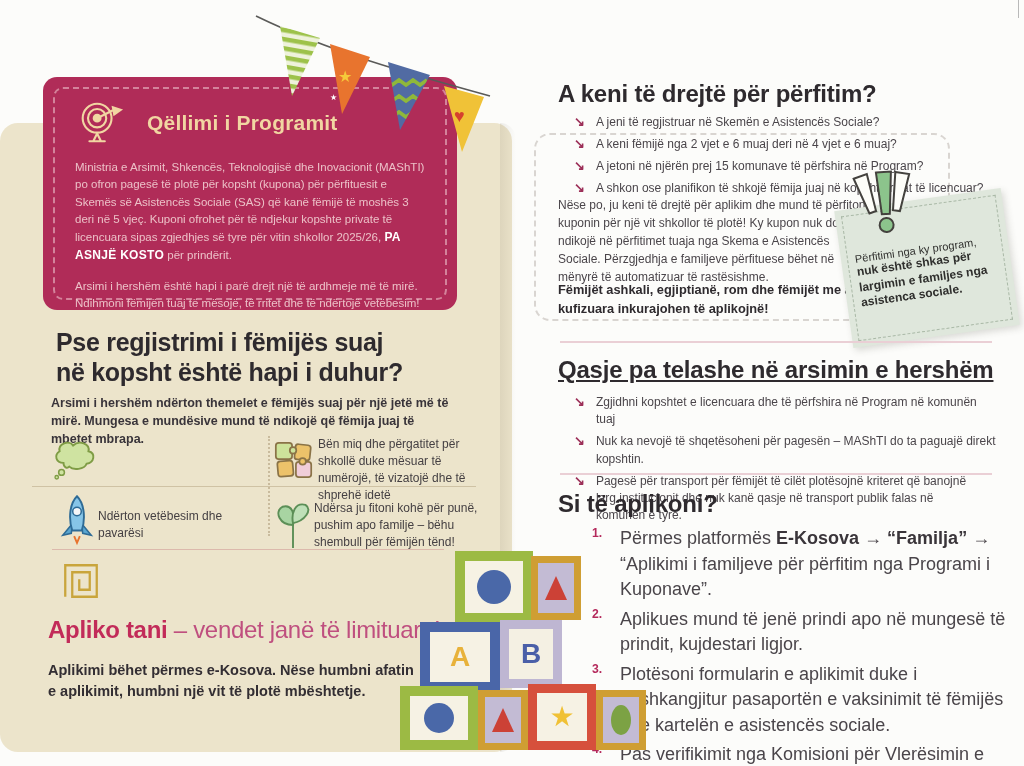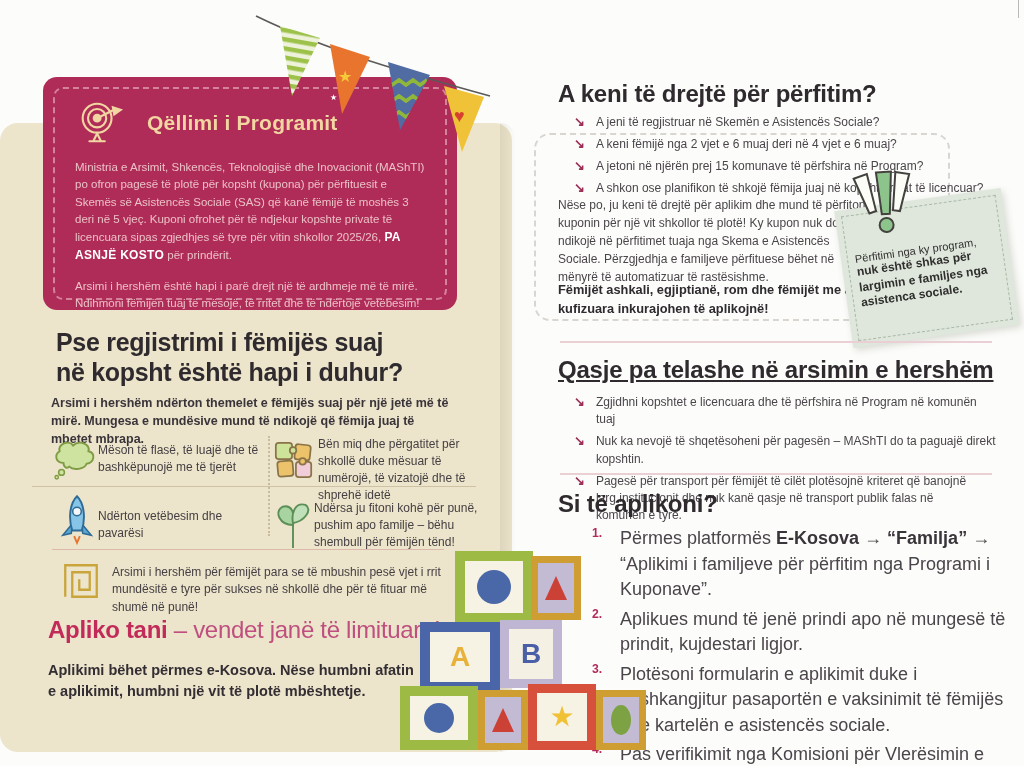--- a/index.html
+++ b/index.html
@@ -154,21 +154,20 @@
 
   <div class="abs grid-vline"></div>
   <div class="abs grid-hline1"></div>
   <div class="abs grid-hline2"></div>
 
   <svg class="abs i1" width="50" height="46" viewBox="0 0 52 44">
     <path d="M14,26 C6,26 4,18 10,14 C8,6 20,2 24,8 C30,2 42,6 40,14 C48,16 46,26 38,27 C36,33 24,34 20,30 C18,32 14,31 14,26 Z" fill="#cfe3a1" stroke="#7f9c45" stroke-width="2"></path>
     <circle cx="12" cy="36" r="3" fill="#cfe3a1" stroke="#7f9c45" stroke-width="1.6"></circle>
     <circle cx="7" cy="41" r="1.8" fill="#cfe3a1" stroke="#7f9c45" stroke-width="1.4"></circle>
   </svg>
-  <div class="abs benefit-text b1t">Mëson të flasë, të luajë dhe të bashkëpunojë me të tjerët</div>
 
   <svg class="abs i2" width="44" height="44" viewBox="0 0 46 46">
     <g stroke="#8a7347" stroke-width="1.8">
       <rect x="4" y="5" width="17" height="17" rx="3" fill="#cde39a"></rect>
       <rect x="24" y="7" width="16" height="16" rx="3" fill="#ecc26a" transform="rotate(6 32 15)"></rect>
       <rect x="6" y="24" width="16" height="16" rx="3" fill="#ecc26a" transform="rotate(-5 14 32)"></rect>
       <rect x="25" y="25" width="16" height="16" rx="3" fill="#f0cdd9"></rect>
       <circle cx="22" cy="13" r="3.4" fill="#cde39a"></circle>
       <circle cx="32" cy="24.5" r="3.4" fill="#ecc26a"></circle>
     </g>
@@ -187,21 +186,20 @@
   <svg class="abs i4" width="46" height="50" viewBox="0 0 48 52">
     <path d="M24,50 V22" fill="none" stroke="#5c8f57" stroke-width="2"></path>
     <path d="M24,26 C10,26 4,12 13,7 C24,4 26,16 24,26 Z" fill="#a8d4a2" stroke="#5c8f57" stroke-width="2"></path>
     <path d="M24,24 C36,22 45,10 37,5 C26,2 22,14 24,24 Z" fill="#bfe0b8" stroke="#5c8f57" stroke-width="2"></path>
   </svg>
   <div class="abs benefit-text b4t">Ndërsa ju fitoni kohë për punë, pushim apo familje – bëhu shembull për fëmijën tënd!</div>
 
   <svg class="abs maze-icon" width="42" height="42" viewBox="0 0 48 48">
     <path d="M6,42 V6 H42 V42 H14 V14 H34 V34 H22 V22" fill="none" stroke="#c9a53c" stroke-width="2.6"></path>
   </svg>
-  <div class="abs maze-text">Arsimi i hershëm për fëmijët para se të mbushin pesë vjet i rrit mundësitë e tyre për sukses në shkollë dhe për të fituar më shumë në punë!</div>
 
   <div class="abs apply-lead">
     <span class="lb">Apliko tani</span><span class="lr"> – vendet janë të limituara!</span>
   </div>
   <div class="abs apply-note">Aplikimi bëhet përmes e-Kosova. Nëse humbni afatin e aplikimit, humbni një vit të plotë mbështetje.</div>
 
   <div class="abs dashed-box"></div>
   <h1 class="abs rh h-elig" style="margin:0;">A keni të drejtë për përfitim?</h1>
   <div class="abs bullets-elig">
     <div class="bullet-row">

